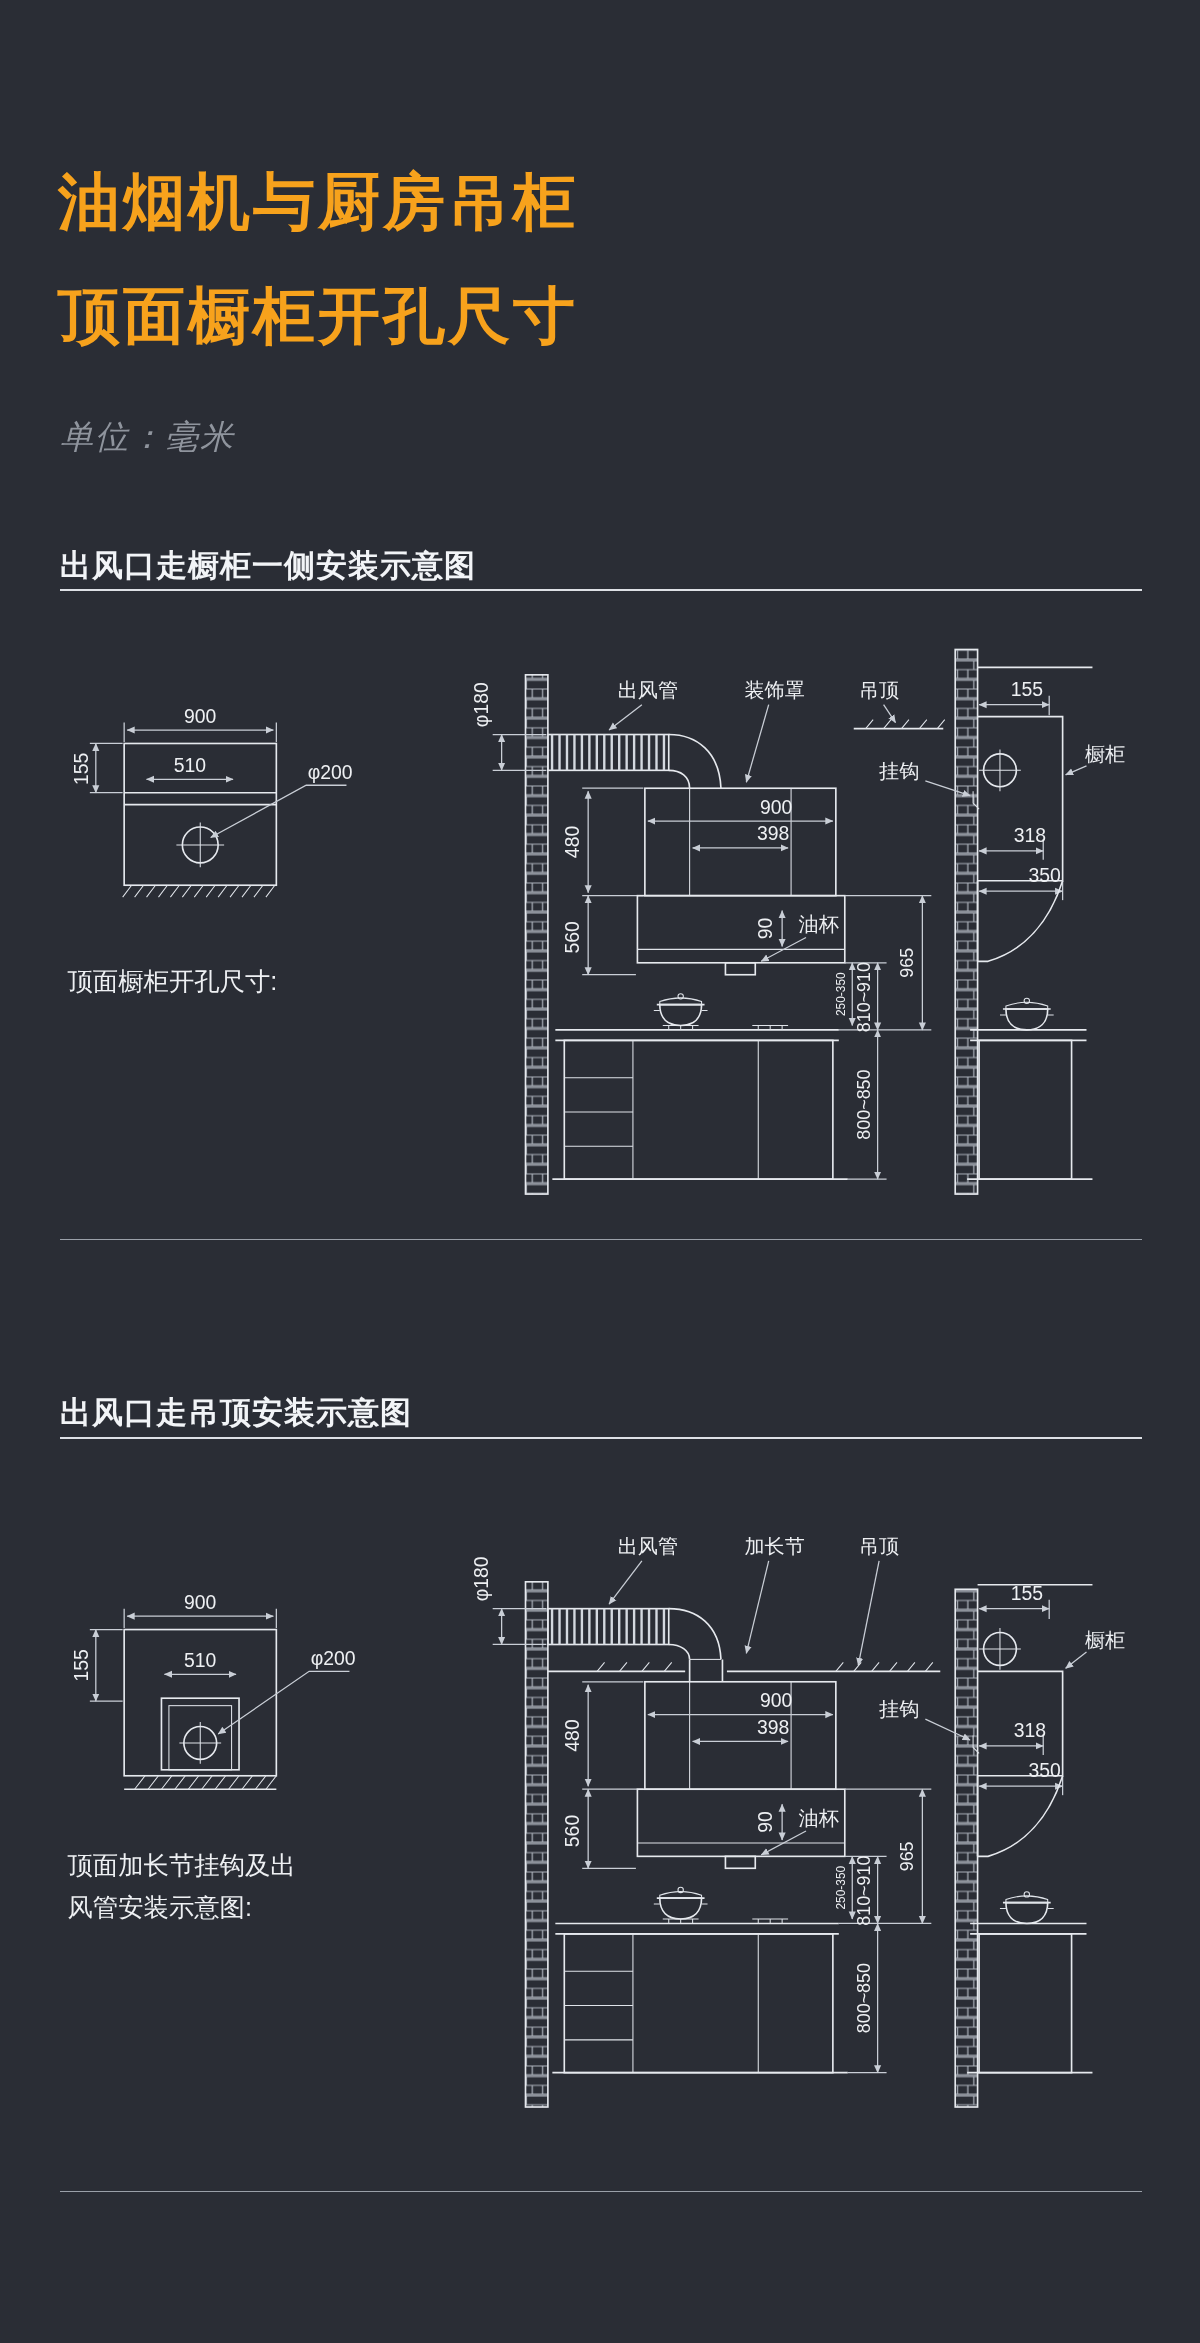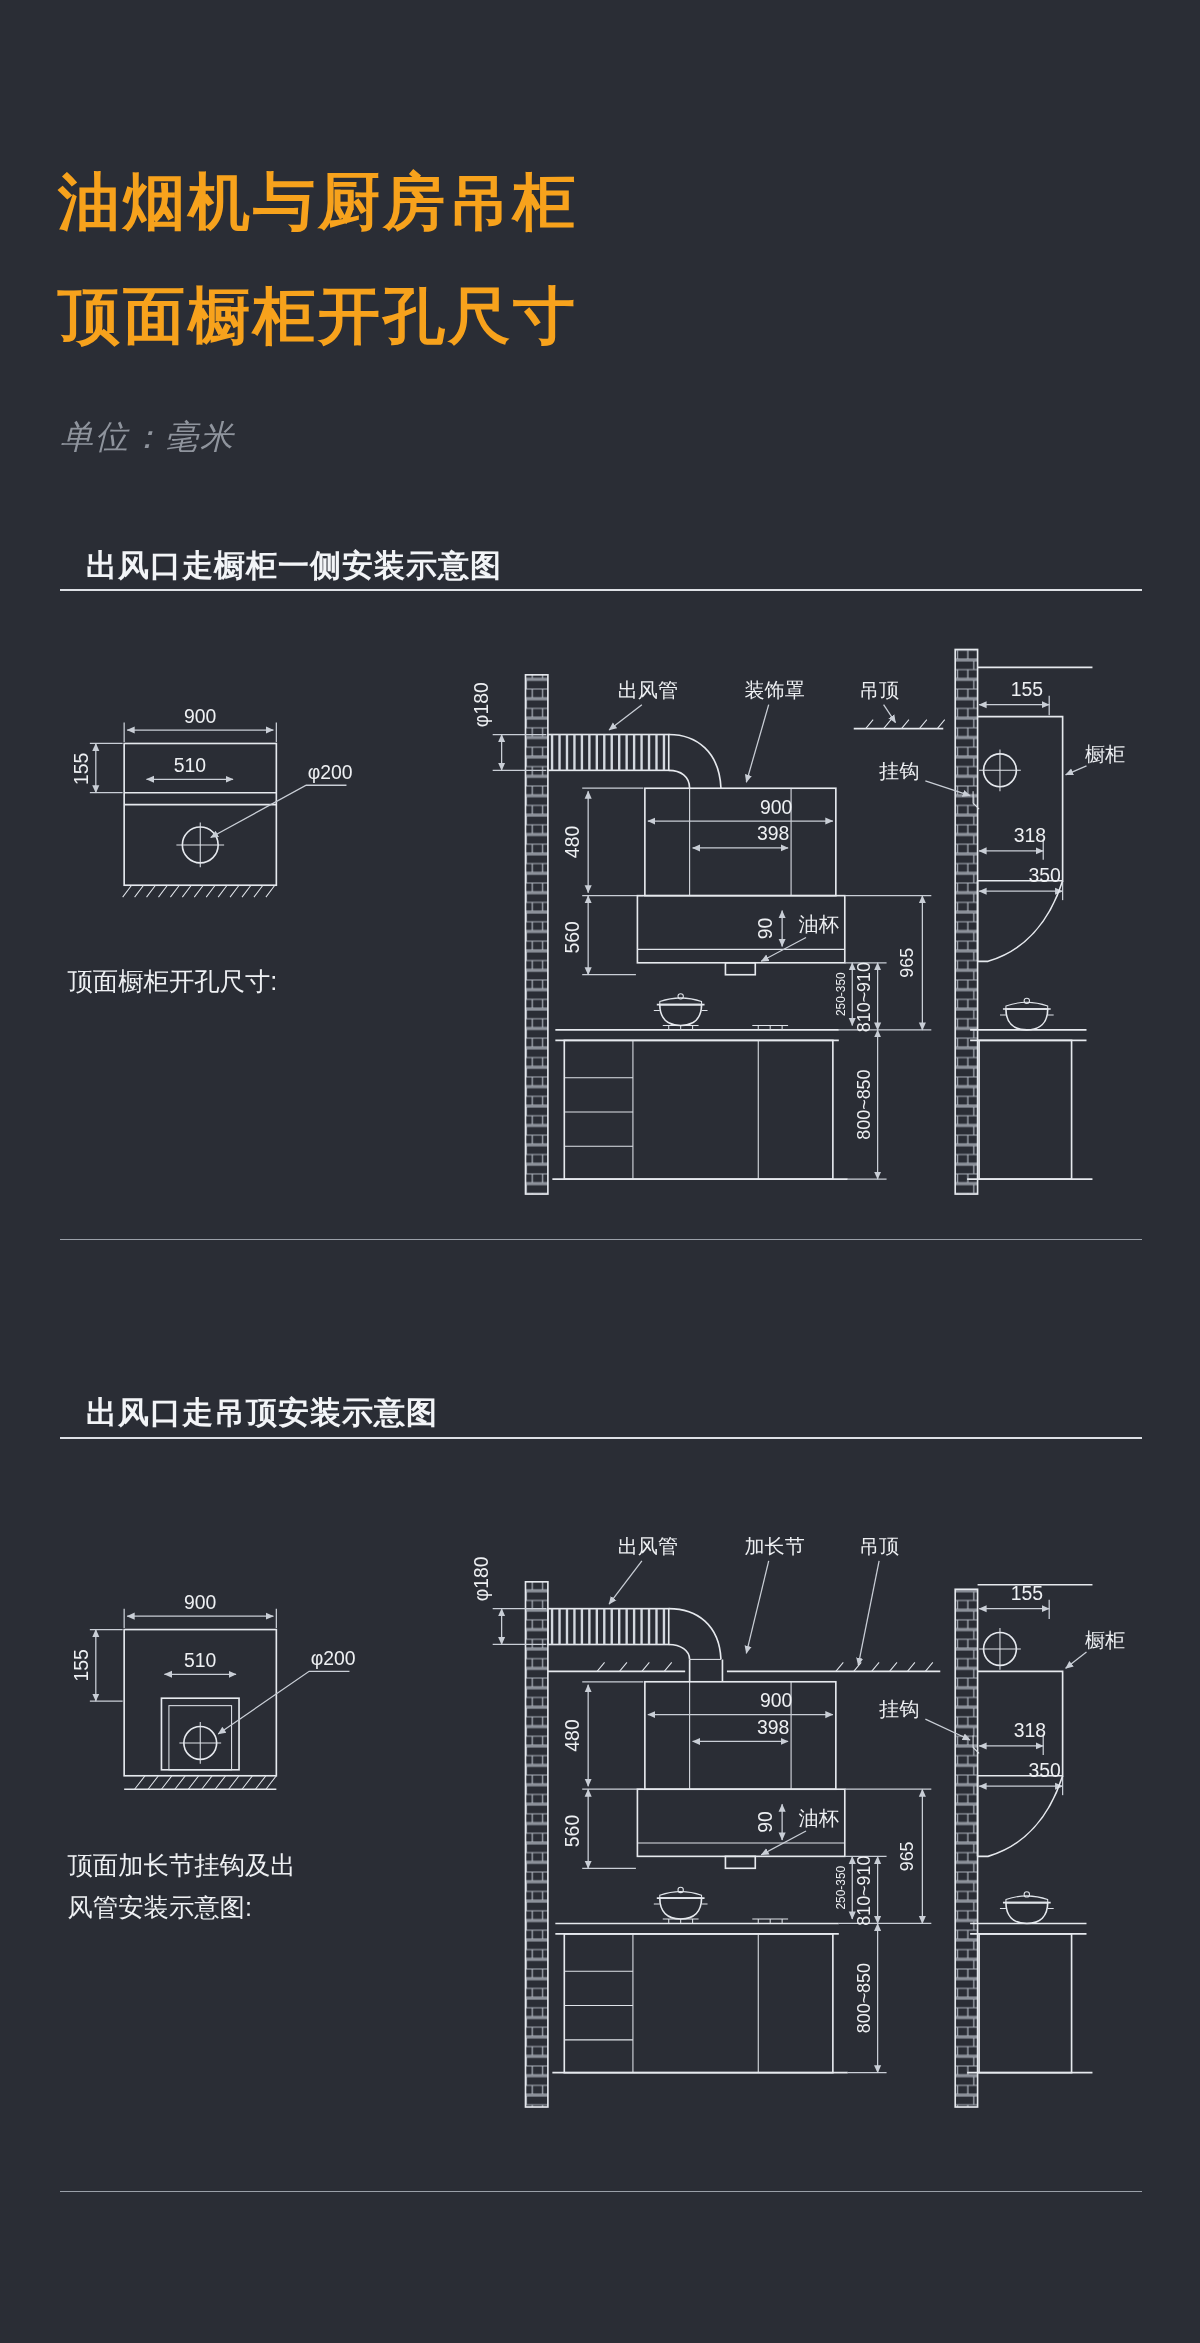--- a/index.html
+++ b/index.html
@@ -4,21 +4,21 @@
 <style>
   * { margin:0; padding:0; box-sizing:border-box; }
   html,body { background:#2a2d35; }
   body {
     width:1200px; height:2343px; position:relative; overflow:hidden;
     font-family:"Liberation Sans", sans-serif; color:#eef0f3;
   }
   .abs { position:absolute; }
   .title-line { left:58px; font-size:62px; font-weight:bold; color:#f7a21c; letter-spacing:3px; white-space:nowrap; }
   .unit { left:60px; top:415px; font-size:33px; color:#8f949d; letter-spacing:2px;font-style:italic; }
-  .sec-heading { left:60px; font-size:31px; font-weight:bold; color:#f2f4f7; letter-spacing:1px; white-space:nowrap;margin-left:26px; }
+  .sec-heading { left:60px; font-size:31px; font-weight:bold; color:#f2f4f7; letter-spacing:1px; white-space:nowrap; }
   .rule { left:60px; width:1082px; height:2px; background:#dde0e5; }
   .divider { left:60px; width:1082px; height:1px; background:#9aa0a9; }
 
   svg { position:absolute; }
   svg .ln  { stroke:#e6e9ee; stroke-width:1.1; fill:none; }
   svg .lt  { stroke:#dfe3e9; stroke-width:0.7; fill:none; }
   svg .dim { stroke:#c9ced6; stroke-width:0.85; fill:none; }
   svg .rib { stroke:#d4d9e0; stroke-width:24; fill:none; stroke-dasharray:1.6 3.4; }
   svg text { fill:#eef0f3; font-family:"Liberation Sans", sans-serif; }
   .lbl  { font-size:13.5px; }

